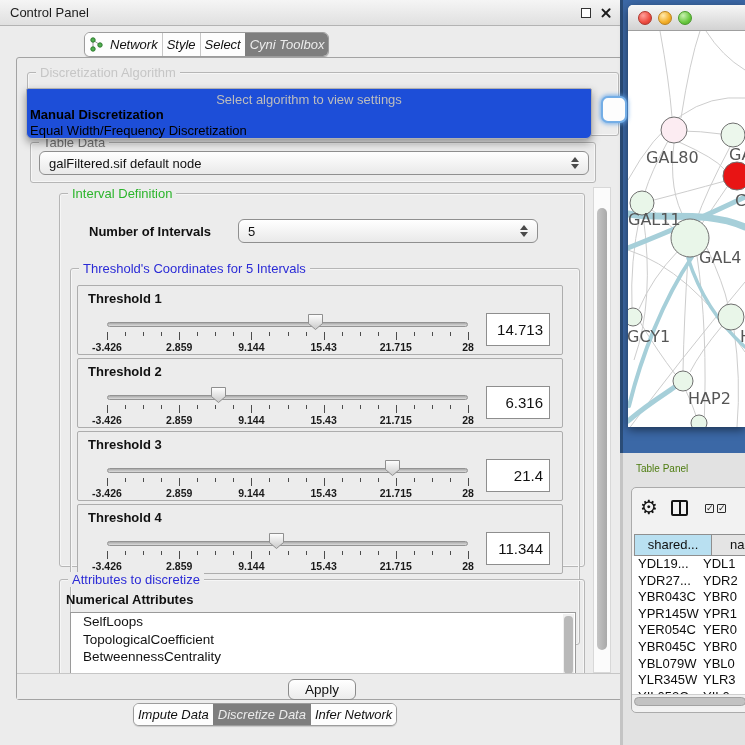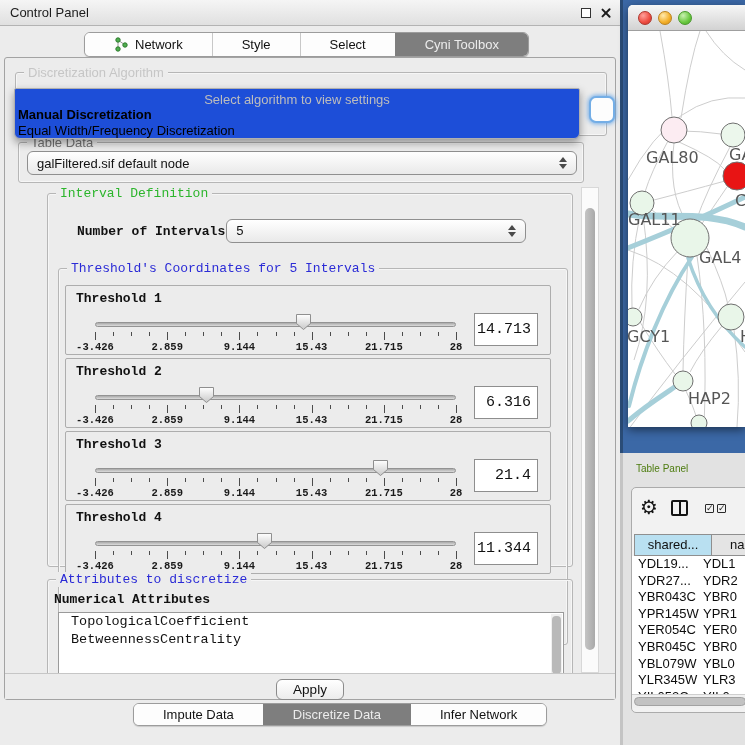--- a/index.html
+++ b/index.html
@@ -12,29 +12,29 @@
   .cp-titlebar { position:absolute; left:0; top:0; width:620px; height:26px;
     background:linear-gradient(#f5f5f5,#e0e0e0); border-bottom:1px solid #b3b3b3; }
   .cp-title { position:absolute; left:10px; top:5px; font-size:13px; color:#1c1c1c; }
   .float-icon { position:absolute; right:29px; top:8px; width:10px; height:10px; border:1.5px solid #333; background:#fff; }
   .close-icon { position:absolute; right:8px; top:7px; width:12px; height:12px; }
   .close-icon::before,.close-icon::after { content:""; position:absolute; left:5px; top:0; width:2.4px; height:12px; background:#1d1d1d; border-radius:1px; }
   .close-icon::before { transform:rotate(45deg); }
   .close-icon::after { transform:rotate(-45deg); }
 
   .tabgroup { position:absolute; display:flex; background:#fff; border:1px solid #9c9c9c; border-radius:6px; overflow:hidden; height:25px; box-shadow:0 1px 1px rgba(0,0,0,.15); }
-  .tabgroup .seg { display:flex; align-items:center; padding:0 29px; font-size:13px; color:#111; background:#fdfdfd; white-space:nowrap; cursor:default; }
+  .tabgroup .seg { display:flex; align-items:center; padding:0 4px; font-size:13px; color:#111; background:#fdfdfd; white-space:nowrap; cursor:default;font-style:italic; }
   .tabgroup .seg + .seg { border-left:1px solid #c8c8c8; }
   .tabgroup .seg.sel { background:#7e7e7e; color:#ececec; border-left-color:#7e7e7e; }
   .tabgroup .seg.sel + .seg { border-left-color:#7e7e7e; }
   #top-tabs { left:84px; top:32px; }
   #bottom-tabs { left:133px; top:703px; height:23px; }
   .tabicon { display:inline-block; width:15px; height:15px; margin-right:6px; }
 
-  .main-box { position:absolute; left:4px; top:57px; width:612px; height:643px;
+  .main-box { position:absolute; left:16px; top:57px; width:612px; height:643px;
     background:#ececec; border:1px solid #a3a3a3; border-radius:3px; }
 
   .fs { position:absolute; border:1px solid #b6b6b6; border-radius:3px; box-shadow:inset 0 0 0 1px #f6f6f6; }
   .fs-legend { position:absolute; top:-8px; left:8px; background:#ececec; padding:0 4px; font-size:13px; line-height:15px; white-space:nowrap; }
   .legend-faded { color:#c6c6c6; }
   .legend-green { color:#2cb52c; }
   .legend-blue  { color:#2b2bd6; }
   .legend-black { color:#737373; }
 
   .fs-algo { left:10px; top:14px; width:592px; height:64px; }
@@ -49,21 +49,21 @@
 
   .fs-tabledata { left:13px; top:84px; width:566px; height:41px; }
   .combobox { position:absolute; height:24px; border:1px solid #8f8f8f; border-radius:6px;
     background:linear-gradient(#ffffff,#e9e9e9); display:flex; align-items:center; padding:0 9px; font-size:13px; color:#111;gap:12px; }
   .combobox .val { flex:1; overflow:hidden; white-space:nowrap; }
   .stepper { display:flex; flex-direction:column; align-items:center; gap:2px; margin-left:6px; }
   .stepper .up { width:0; height:0; border-left:4px solid transparent; border-right:4px solid transparent; border-bottom:5px solid #4a4a4a; }
   .stepper .dn { width:0; height:0; border-left:4px solid transparent; border-right:4px solid transparent; border-top:5px solid #4a4a4a; }
   .cb-tabledata { left:8px; top:8px; width:550px; }
 
-  .scroll-area { position:absolute; left:13px; top:129px; width:563px; height:486px; overflow:hidden; background:#ececec;font-family:Liberation Mono, monospace; }
+  .scroll-area { position:absolute; left:13px; top:129px; width:563px; height:486px; overflow:hidden; background:#ececec; }
   .fs-interval { left:29px; top:6px; width:526px; height:374px; }
   .num-label { position:absolute; left:29px; top:30px; font-size:13px; font-weight:bold; color:#111; }
   .cb-num { left:178px; top:25px; width:300px; }
   .fs-thresholds { left:10px; top:58px; width:510px; height:377px;margin-top:16px; }
 
   .th-box { position:absolute; left:6px; width:486px; height:70px; border:1px solid #adadad; border-radius:2px; background:#ececec; }
   .th-title { position:absolute; left:10px; top:5px; font-size:13px; font-weight:bold; color:#111; }
   .th-track { position:absolute; left:29px; top:36px; width:361px; height:5px; border:1px solid #939393; border-radius:3px; background:linear-gradient(#a9a9a9,#dcdcdc); }
   .th-thumb { position:absolute; top:28px; width:15px; height:16px; }
   .tick { position:absolute; width:1px; background:#4c4c4c; top:46px; height:4px; }
@@ -356,20 +356,21 @@
                 </div>
               </div>
           </div>
         </div>
 
         <div class="fs fs-attrs">
           <span class="fs-legend legend-blue">Attributes to discretize</span>
           <span class="attrs-sublabel">Numerical Attributes</span>
           <div class="listbox" id="attr-list">
 
+          <div class="list-item">SelfLoops</div>
               <div class="list-item">TopologicalCoefficient</div>
               <div class="list-item">BetweennessCentrality</div>
               <div class="list-scrollbar">
                 <div class="list-thumb"></div>
               </div>
             </div>
         </div>
       </div>
 
       <div class="v-scrollbar">

